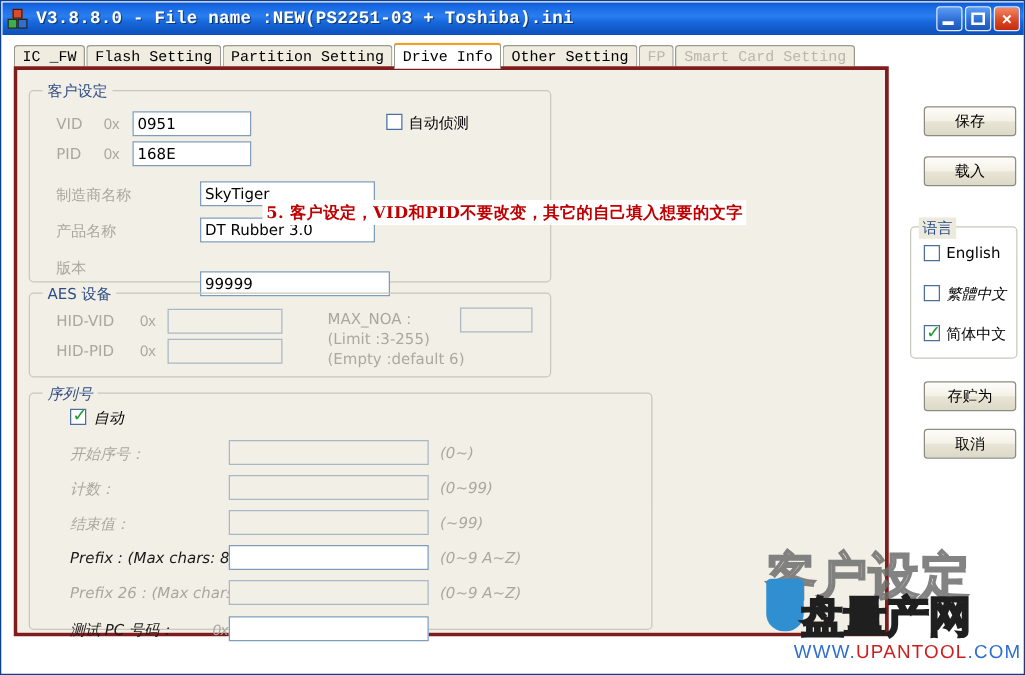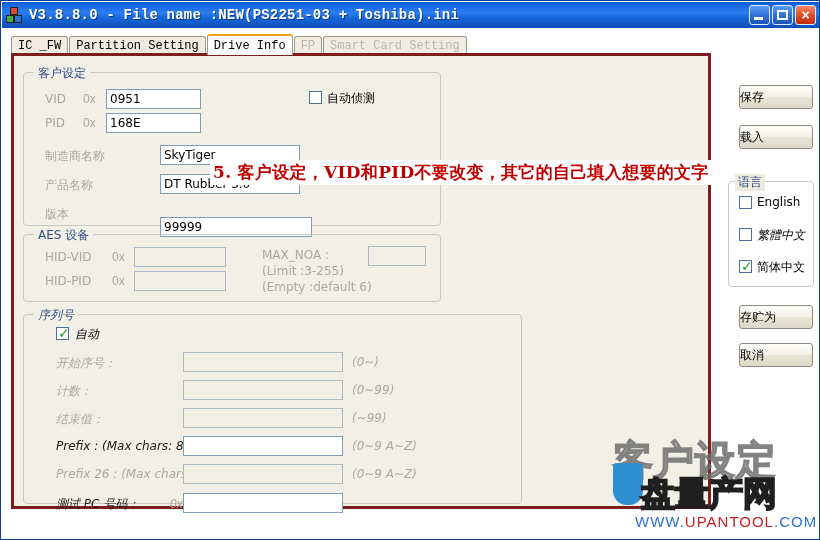--- a/index.html
+++ b/index.html
@@ -122,31 +122,31 @@
   .cb .chk{
     position:absolute;left:1px;top:-2px;color:#1a9e2a;
     font-size:14px;font-weight:bold;line-height:14px;
     font-family:"DejaVu Sans",sans-serif;
   }
   .cb-lab{position:absolute;font-size:12px;color:#000;font-family:"DejaVu Sans",sans-serif;white-space:nowrap;}
   
   .annot{
     position:absolute;left:196px;top:104px;
     background:#ffffff;padding:1px 3px;
-    color:#c00000;font-weight:bold;font-size:17px;
+    color:#c00000;font-weight:bold;font-size:13px;
     font-family:"DejaVu Serif","Liberation Serif",serif;
     white-space:nowrap;letter-spacing:0.3px;
   }
   
   .side-btn{
     position:absolute;width:74px;height:24px;
     border:1px solid #8c8c80;border-radius:3px;
     background:linear-gradient(to bottom,#fdfdfa 0%,#f4f1e6 48%,#e9e5d6 52%,#ddd9c8 100%);
     font-family:"DejaVu Sans",sans-serif;font-size:12px;color:#000;
-    text-align:left;line-height:22px;box-sizing:border-box;
+    text-align:center;line-height:22px;box-sizing:border-box;
   }
   .side-group{
     position:absolute;border:1px solid #c8c8bc;border-radius:4px;box-sizing:border-box;
   }
   .side-group > .legend{
     position:absolute;top:-8px;left:6px;background:#ece9dd;padding:0 3px;
     color:#2e4d85;font-size:12px;font-family:"DejaVu Sans",sans-serif;
   }
   
   .wm{position:absolute;pointer-events:none;}
@@ -198,22 +198,24 @@
           <div class="gmax"></div>
         </div>
       <div class="wbtn close">
           <div class="gx">×</div>
         </div>
     </div>
   </div>
 
   <div class="tabstrip">
     <div class="tab">IC _FW</div>
+    <div class="tab">Flash Setting</div>
     <div class="tab">Partition Setting</div>
     <div class="tab active">Drive Info</div>
+    <div class="tab">Other Setting</div>
     <div class="tab disabled">FP</div>
     <div class="tab disabled">Smart Card Setting</div>
   </div>
 
   <div class="panel">
     <div class="tintbg"></div>
     <div class="panel-inner">
 
       <div class="group" style="left:9px;top:16px;width:418px;height:154px;">
         <div class="legend">客户设定</div>

